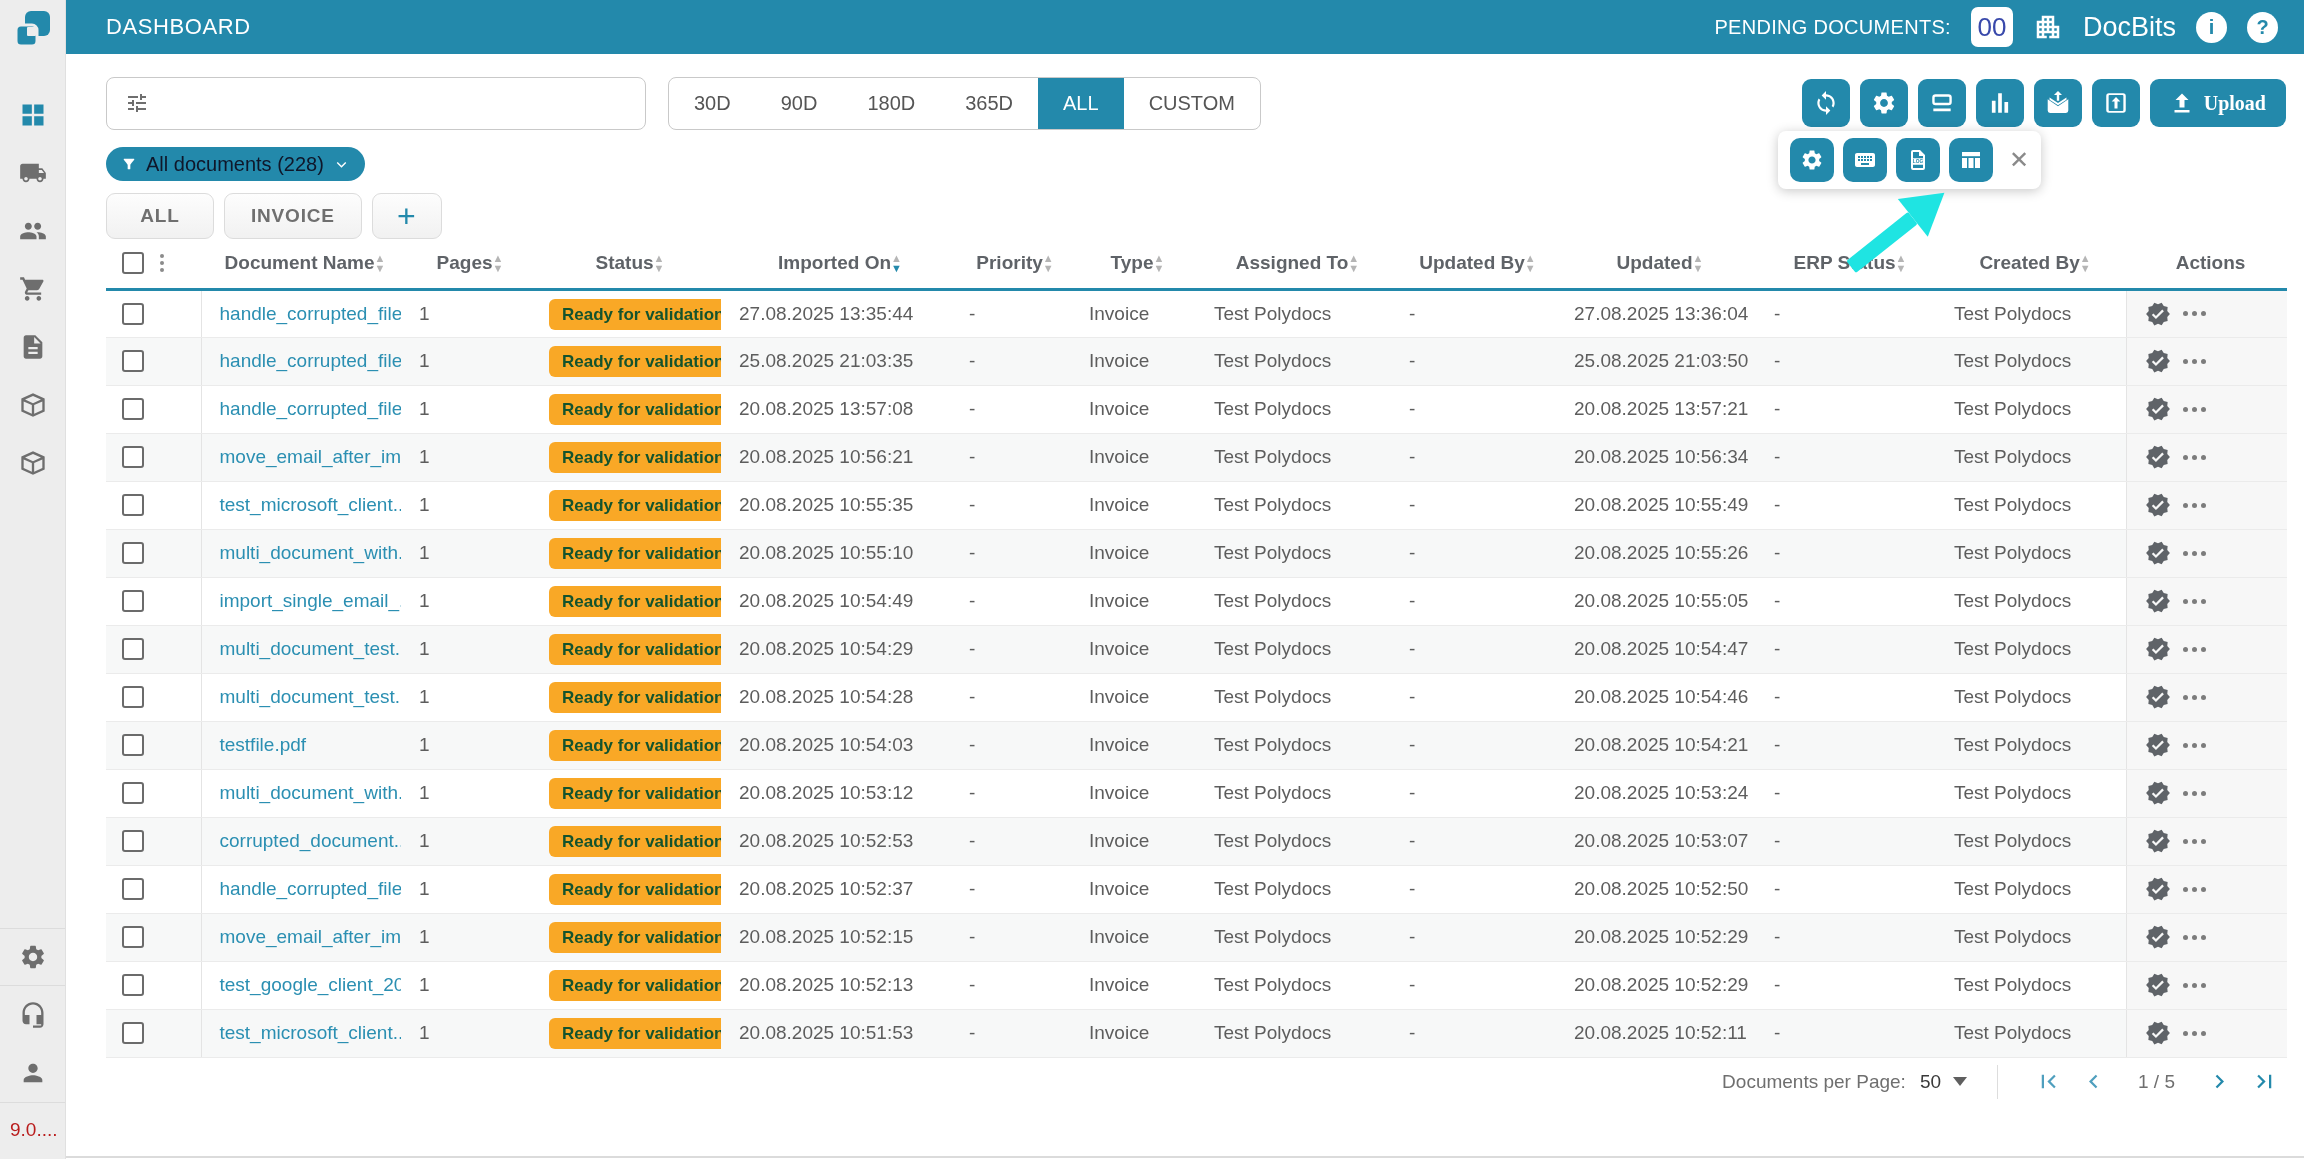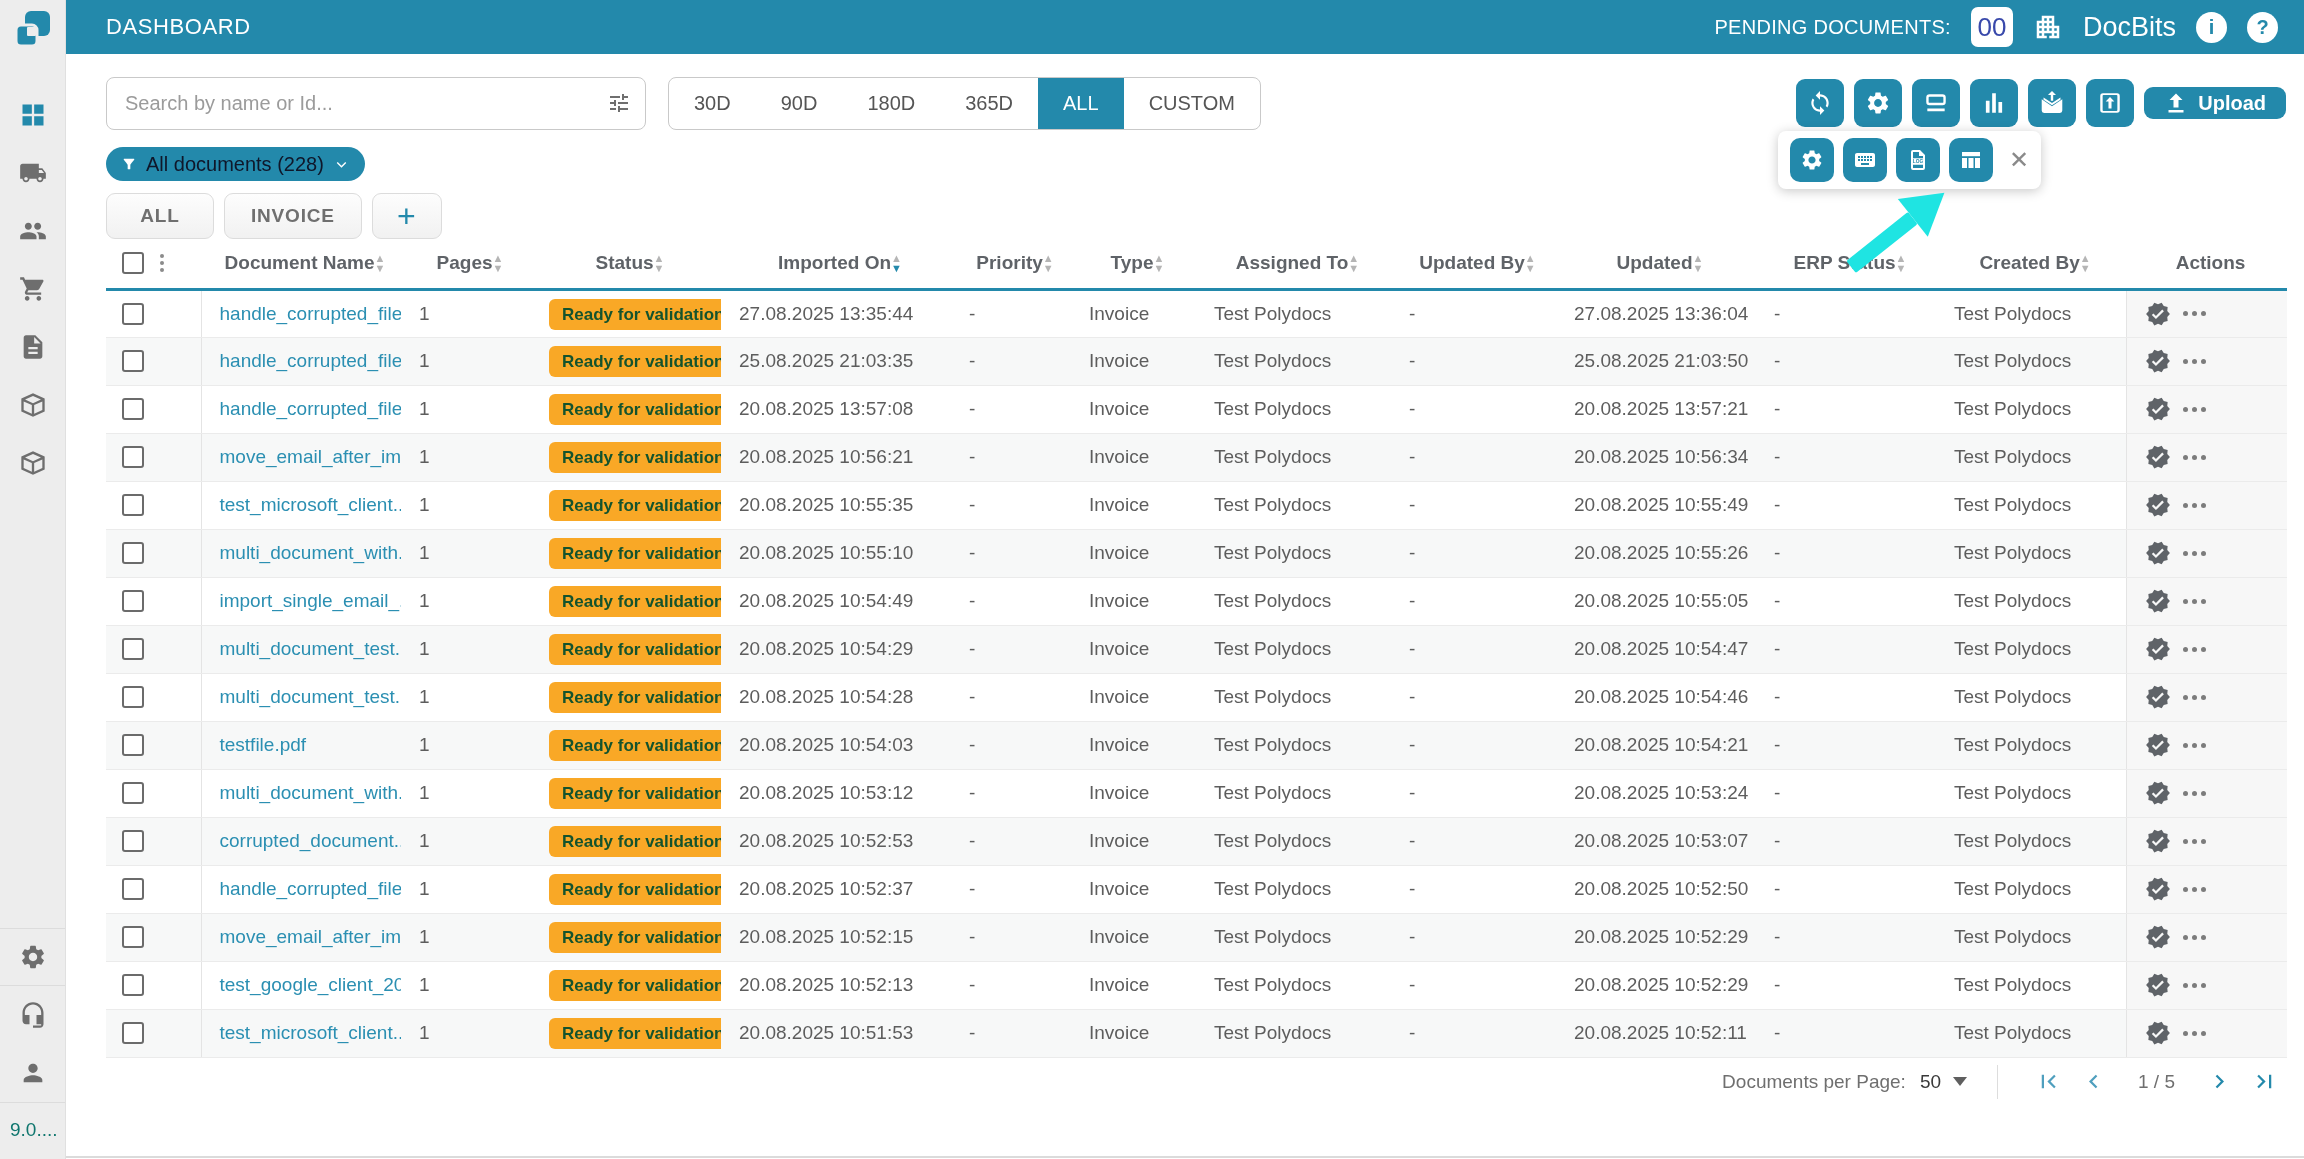--- a/index.html
+++ b/index.html
@@ -11,21 +11,21 @@
   
   .sidebar{position:absolute;left:0;top:0;bottom:0;width:66px;background:#ededed;border-right:1px solid #e0e0e0;display:flex;flex-direction:column;align-items:center;z-index:10}
   .logo{width:44px;height:44px;margin-top:8px;cursor:pointer}
   .side-nav{display:flex;flex-direction:column;align-items:center;width:100%}
   #side-top{margin-top:34px}
   .side-item{width:100%;height:58px;display:flex;align-items:center;justify-content:center;cursor:pointer}
   .side-item svg{fill:#6e6e6e}
   .side-item.active svg{fill:var(--primary)}
   .side-bottom{margin-top:auto;width:100%}
   .side-item.b-first{border-top:1px solid #dcdcdc;border-bottom:1px solid #dcdcdc}
-  .version{font-size:19px;color:#0f766e;padding:16px 0 18px 10px;border-top:1px solid #dcdcdc;width:100%}
+  .version{font-size:19px;color:#b91c1c;padding:16px 0 18px 10px;border-top:1px solid #dcdcdc;width:100%}
   
   .main{position:absolute;left:66px;right:0;top:0;bottom:0}
   .topbar{height:54px;background:var(--primary);display:flex;align-items:center;color:#fff}
   .topbar .title{margin-left:40px;font-size:22px;font-weight:500;letter-spacing:.6px}
   .top-right{margin-left:auto;margin-right:26px;display:flex;align-items:center;gap:20px}
   .pending-label{font-size:20px;letter-spacing:.3px}
   .count-box{min-width:42px;height:40px;background:#fff;border-radius:7px;color:var(--count);font-size:26px;font-weight:400;display:flex;align-items:center;justify-content:center;padding:0 6px}
   .top-ico{display:flex;color:#fff}
   .brand{font-size:27px}
   .circle-btn{width:31px;height:31px;border-radius:50%;background:#fff;color:var(--primary);font-weight:700;font-size:20px;display:flex;align-items:center;justify-content:center;cursor:pointer}
@@ -33,21 +33,21 @@
   .controls{display:flex;align-items:center;margin:22px 18px 0 40px;height:54px}
   .search-box{width:540px;height:53px;border:1.5px solid #c9c9c9;border-radius:8px;display:flex;align-items:center;padding:0 14px 0 18px;background:#fff}
   .search-box input{border:0;outline:0;flex:1;font-size:20px;color:#444;font-family:inherit;background:transparent}
   .search-box input::placeholder{color:#9b9b9b}
   .search-box .tune{display:flex;color:#6f6f6f;cursor:pointer}
   .timegroup{display:flex;height:53px;border:1.5px solid #c9c9c9;border-radius:8px;margin-left:22px;overflow:hidden;background:#fff}
   .timebtn{padding:0 25px;font-size:20px;color:#555;display:flex;align-items:center;cursor:pointer;font-weight:500}
   .timebtn.active{background:var(--primary);color:#fff}
   .toolbar{margin-left:auto;display:flex;gap:10px;align-items:center}
   .tbtn{width:48px;height:48px;border:0;border-radius:9px;background:var(--primary);display:flex;align-items:center;justify-content:center;cursor:pointer;color:#fff}
-  .upload-btn{height:32px;border:0;border-radius:9px;background:var(--primary);color:#fff;display:flex;gap:10px;align-items:center;padding:0 20px;font-size:20px;font-weight:600;font-family:Liberation Sans, sans-serif;cursor:pointer}
+  .upload-btn{height:48px;border:0;border-radius:9px;background:var(--primary);color:#fff;display:flex;gap:10px;align-items:center;padding:0 20px;font-size:20px;font-weight:600;font-family:Liberation Serif, serif;cursor:pointer}
   
   .chip{margin:17px 0 0 40px;display:inline-flex;height:34px;align-items:center;gap:9px;background:var(--primary);color:#0f172a;border-radius:18px;padding:0 15px;cursor:pointer;font-size:20px}
   .chip svg{fill:#fff}
   .tabs{margin:12px 0 0 40px;display:flex;gap:10px}
   .tab{height:46px;min-width:108px;padding:0 26px;border:1px solid #dcdcdc;border-radius:9px;background:linear-gradient(#fdfdfd,#f1f1f1);color:#6f6f6f;font-size:19px;font-weight:700;letter-spacing:.8px;display:flex;align-items:center;justify-content:center;cursor:pointer}
   .tab.plus{min-width:70px;padding:0;color:var(--primary);font-size:32px;font-weight:400}
   
   table.doc{margin-left:40px;width:2181px;border-collapse:collapse;table-layout:fixed}
   thead th{height:50px;border-bottom:3px solid var(--primary);vertical-align:middle;text-align:left;background:#fff}
   .hcell{display:flex;align-items:center;justify-content:center;padding:0 10px 0 18px;font-size:19px;color:#5f6368;font-weight:700;white-space:nowrap}
@@ -166,21 +166,20 @@
           </svg>
         </span>
       <span class="brand">DocBits</span>
       <span class="circle-btn">i</span>
       <span class="circle-btn">?</span>
     </div>
   </header>
 
   <section class="controls">
     <div class="search-box">
-      <input placeholder="Search by name or Id..." style="">
       <span class="tune" id="tune-ico">
           <svg width="24" height="24" viewBox="0 0 24 24" fill="currentColor">
             <path d="M3 17v2h6v-2H3zM3 5v2h10V5H3zm10 16v-2h8v-2h-8v-2h-2v6h2zM7 9v2H3v2h4v2h2V9H7zm14 4v-2H11v2h10zm-6-4h2V7h4V5h-4V3h-2v6z"></path>
           </svg>
         </span>
     </div>
     <div class="timegroup" id="timegroup">
         <div class="timebtn">30D</div>
         <div class="timebtn">90D</div>
         <div class="timebtn">180D</div>

